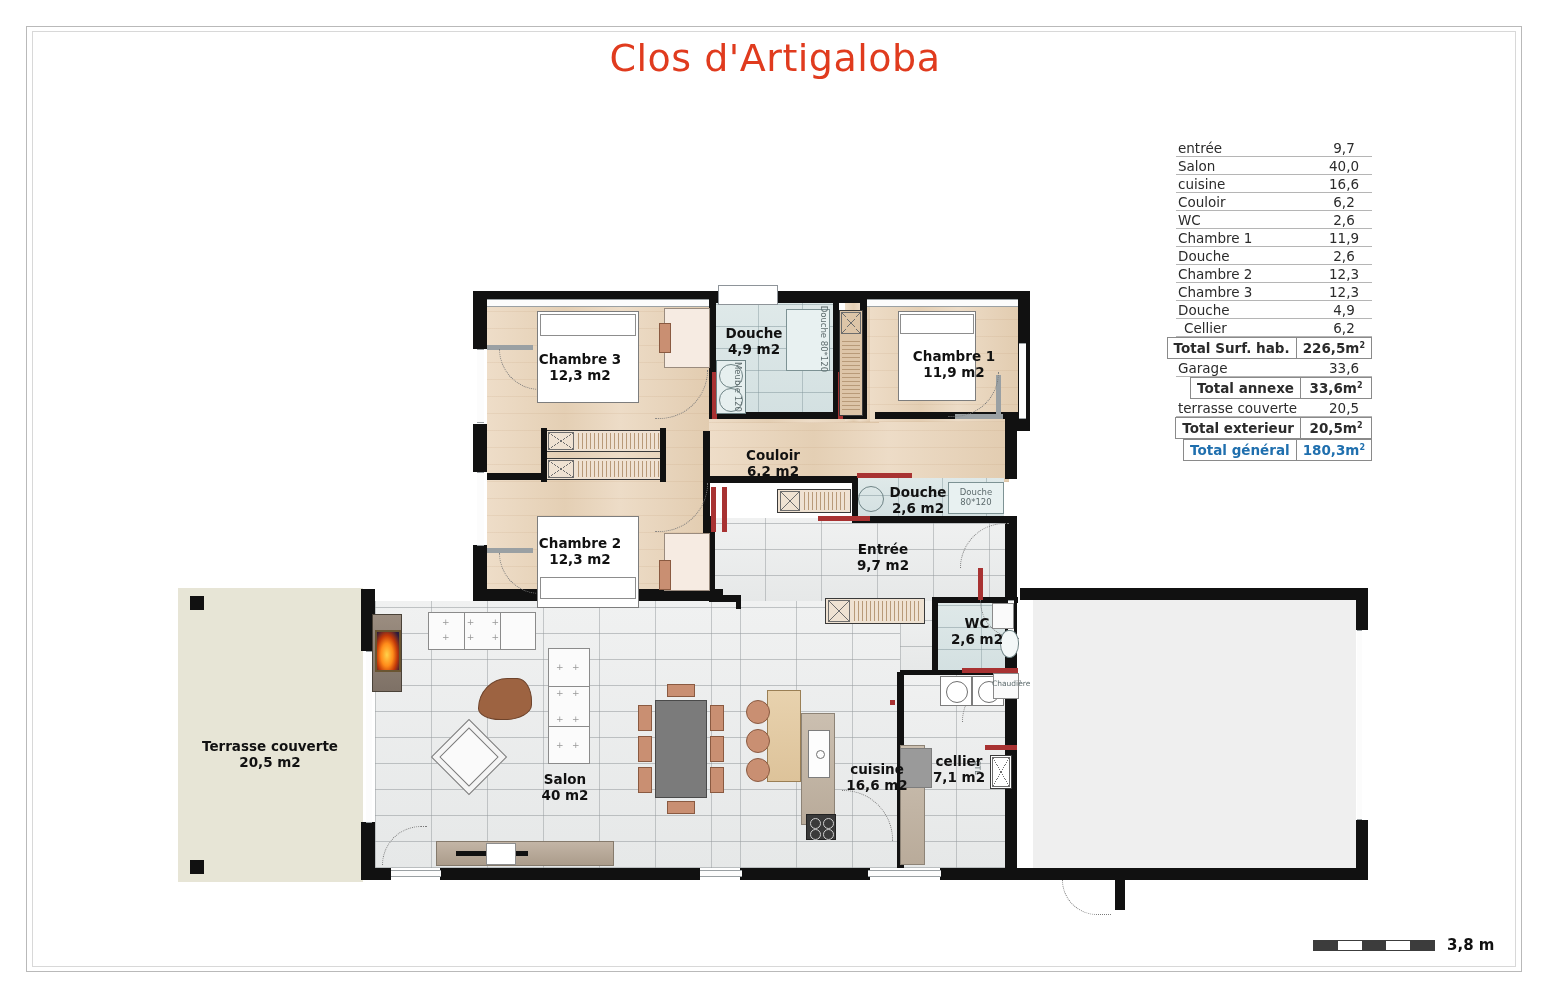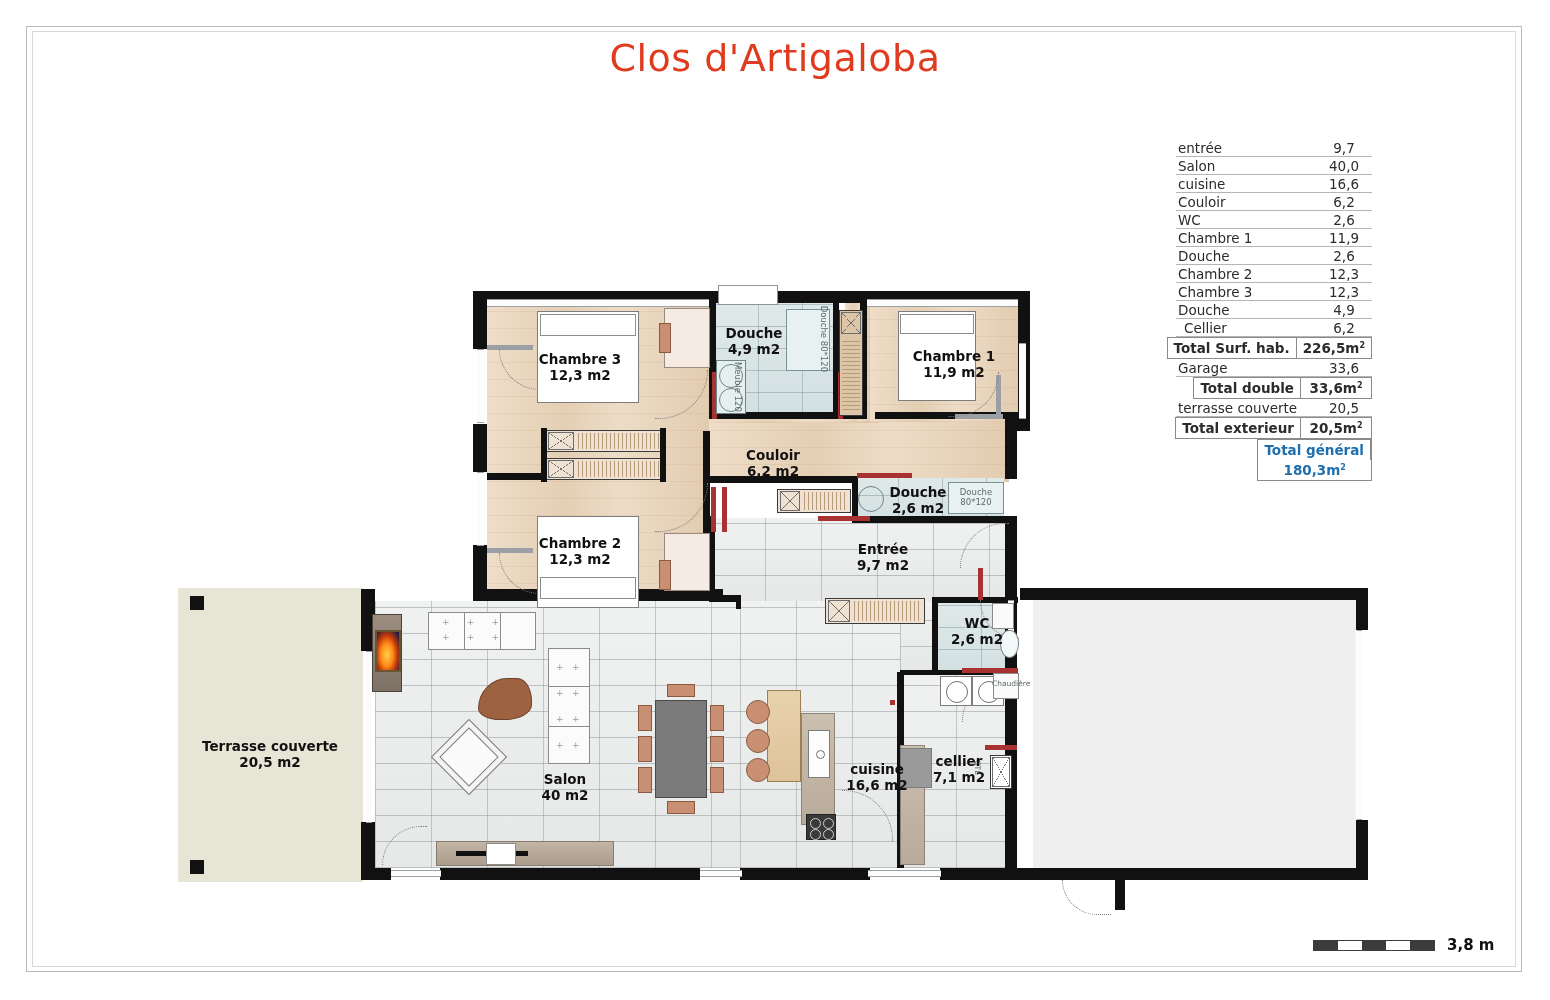--- a/index.html
+++ b/index.html
@@ -15,21 +15,21 @@
   
   .table{position:absolute;left:1176px;top:139px;width:196px;font-size:13.5px;color:#2b2b2b;}
   .trow{display:flex;justify-content:space-between;align-items:baseline;
         border-bottom:1px solid #b5b5b5;padding:1px 2px 1px 2px;height:18px;box-sizing:border-box;}
   .trow .lbl{white-space:nowrap;}
   .trow .val{min-width:52px;text-align:center;}
   .trow.sum{border-bottom:none;padding:0;height:auto;justify-content:flex-end;margin-top:0;}
   .sumbox{display:flex;border:1px solid #8a8a8a;font-weight:bold;font-size:13.5px;}
   .sumbox .sl{padding:2px 6px;border-right:1px solid #8a8a8a;white-space:nowrap;text-align:right;}
   .sumbox .sv{padding:2px 6px;min-width:58px;text-align:center;white-space:nowrap;}
-  .sumbox.blue{color:#1f6fae;flex-direction:column;}
+  .sumbox.blue{color:#1f6fae;}
   sup{font-size:8px;vertical-align:super;}
 
   
   .plan{position:absolute;left:0;top:0;width:1550px;height:1000px;}
   .wall{position:absolute;background:#111;}
   .room{position:absolute;box-sizing:border-box;}
   .wood{background:
       repeating-linear-gradient(0deg, rgba(180,140,100,.13) 0px, rgba(180,140,100,.13) 1px, transparent 1px, transparent 17px),
       linear-gradient(90deg,#eeddc8 0%,#e4cfb4 35%,#eddcc7 60%,#e2ccb0 100%);}
   .tile{background:
@@ -157,21 +157,21 @@
       </div>
     </div>
 
     <div class="trow">
         <span class="lbl">Garage</span>
         <span class="val">33,6</span>
       </div>
 
     <div class="trow sum">
       <div class="sumbox">
-        <span class="sl">Total double</span>
+        <span class="sl">Total annexe</span>
         <span class="sv"><span>33,6m</span><sup>2</sup></span>
       </div>
     </div>
 
     <div class="trow">
         <span class="lbl">terrasse couverte</span>
         <span class="val">20,5</span>
       </div>
 
     <div class="trow sum">

